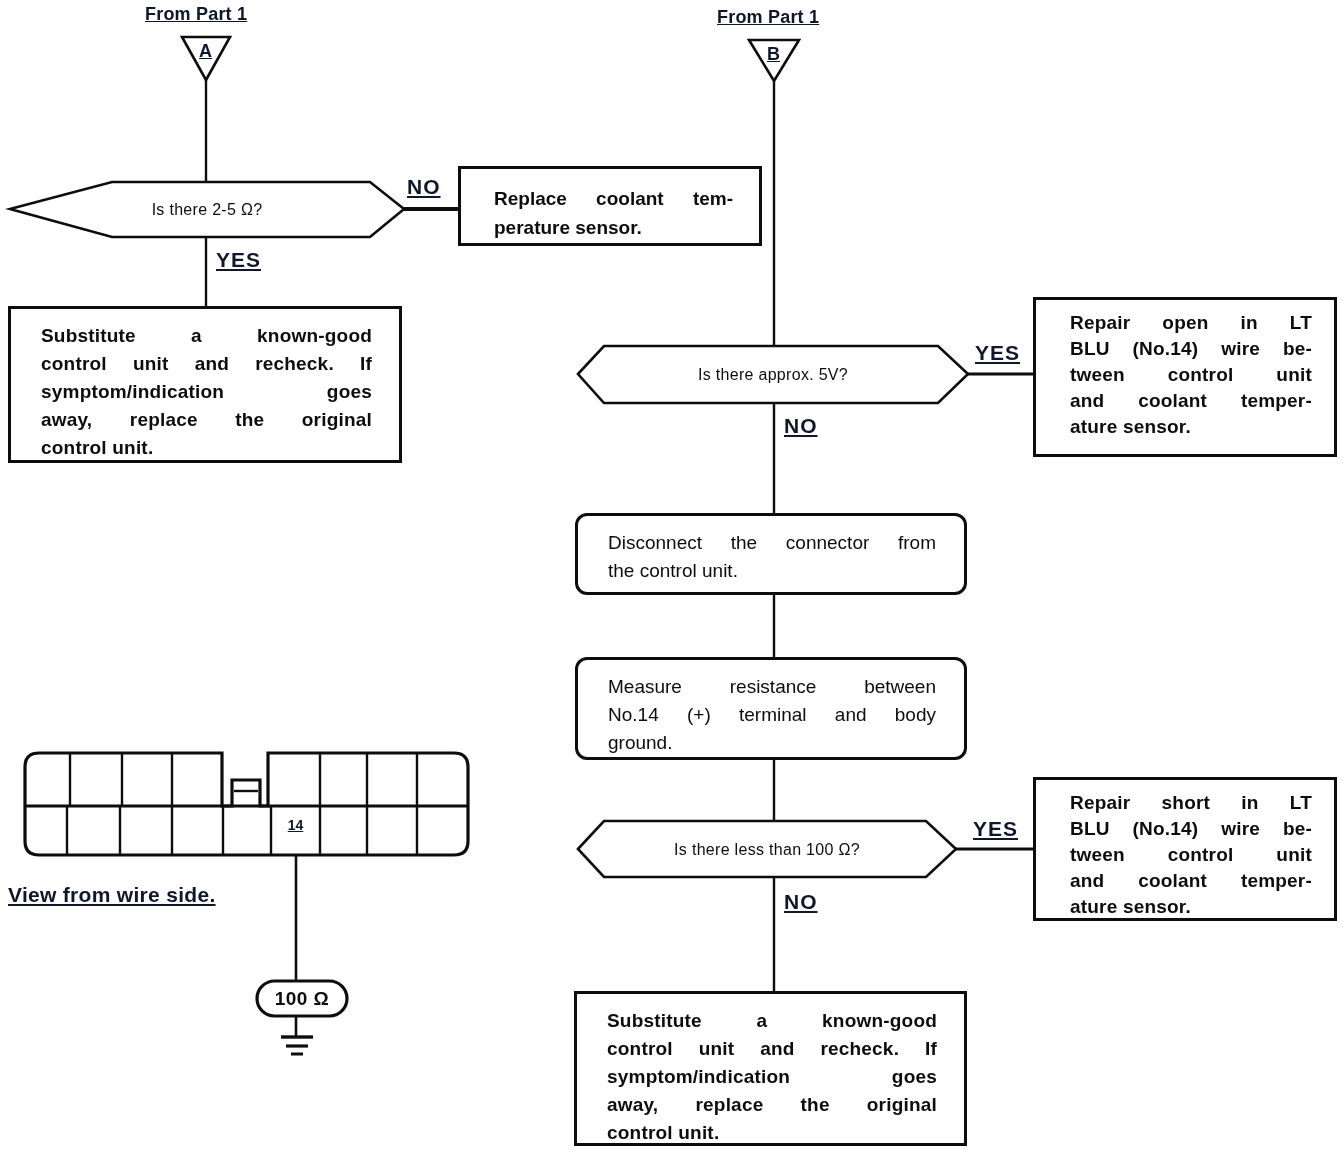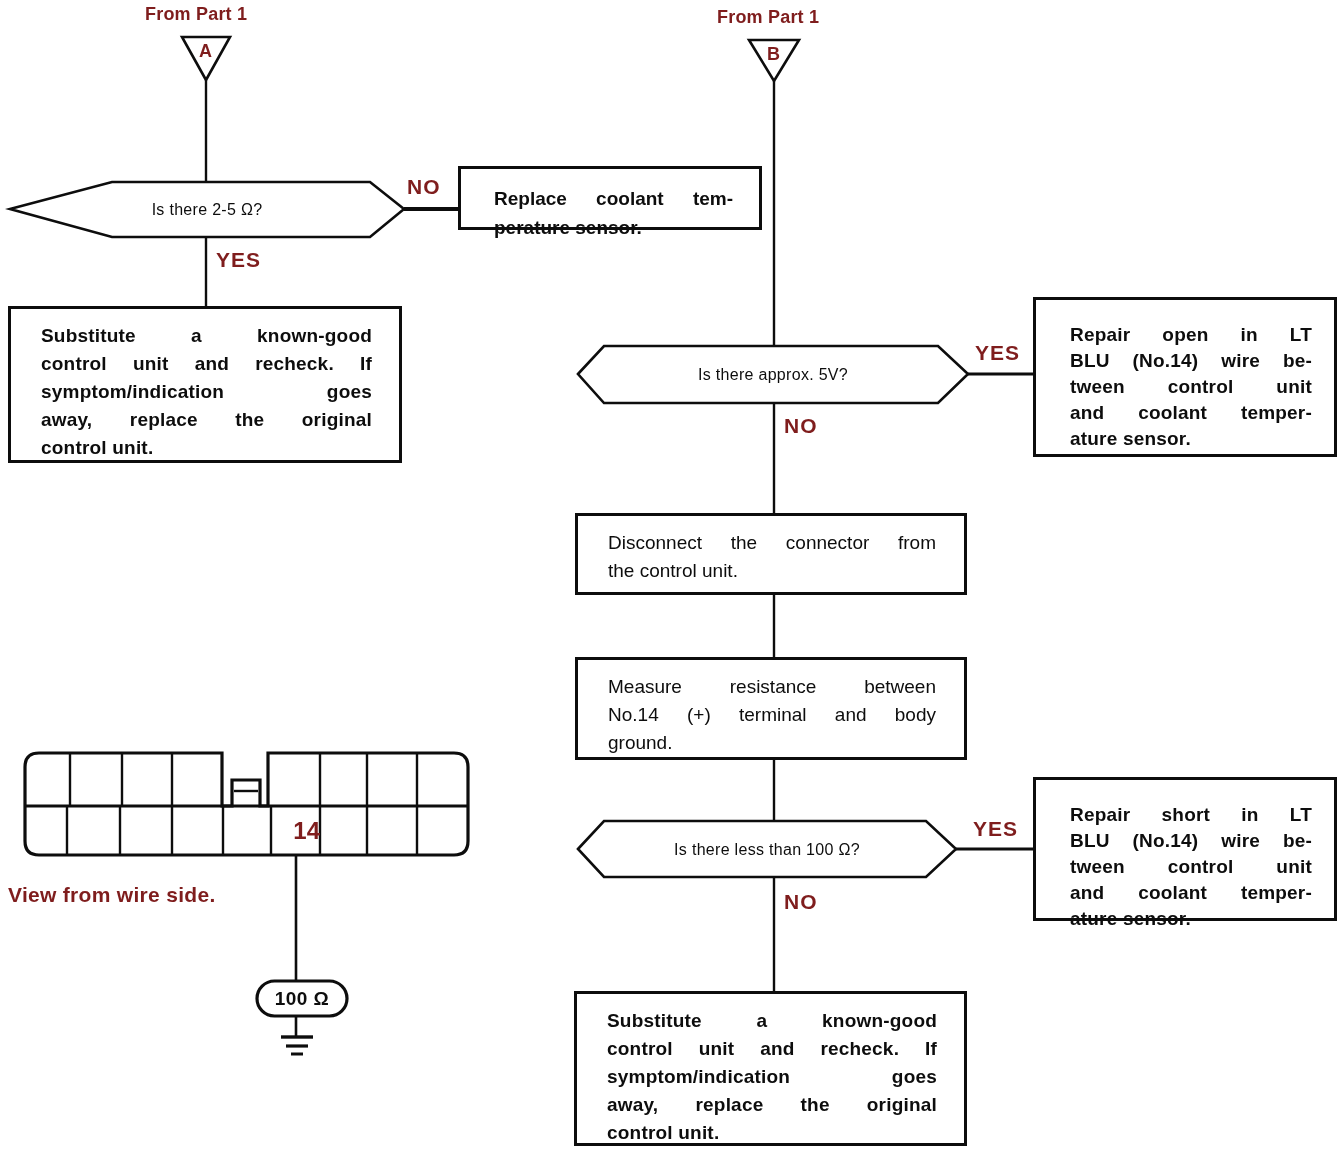--- a/index.html
+++ b/index.html
@@ -2,40 +2,40 @@
 <html><head>
 <meta charset="utf-8">
 <style>
   html,body{margin:0;padding:0;background:#ffffff;}
   #canvas{
     position:relative;width:1344px;height:1156px;background:#ffffff;
     font-family:"Liberation Sans",sans-serif;color:#0d0d0d;overflow:hidden;
   }
   #wires{position:absolute;left:0;top:0;}
   .abs{position:absolute;}
-  .lbl{position:absolute;font-weight:700;color:#7f1d1d;white-space:nowrap;}
+  .lbl{position:absolute;font-weight:700;color:#0f172a;white-space:nowrap;text-decoration:underline;}
   .title{font-size:18px;letter-spacing:.2px;}
   .yn{font-size:21px;letter-spacing:1px;}
   .tri-letter{font-size:18px;}
   .hexq{
     position:absolute;display:flex;align-items:center;justify-content:center;
     font-size:16px;font-weight:400;letter-spacing:.3px;white-space:nowrap;
   }
   .box{
     position:absolute;border:3px solid #0d0d0d;background:#ffffff;
     font-size:19px;box-sizing:border-box;
   }
   .bold{font-weight:700;}
   .box .jl{text-align:justify;text-align-last:justify;}
   .box .jl:last-child{text-align-last:left;}
   .b-replace{padding:15px 26px 0 33px;line-height:29px;}
   .b-sub{padding:13px 27px 0 30px;line-height:28px;letter-spacing:.2px;}
-  .b-repair{padding:22px 22px 0 34px;line-height:26px;letter-spacing:.2px;}
-  .b-plain{padding:13px 28px 0 30px;line-height:28px;font-weight:400;}
-  .pinlbl{font-size:24px;text-align:right;}
+  .b-repair{padding:10px 22px 0 34px;line-height:26px;letter-spacing:.2px;}
+  .b-plain{padding:13px 28px 0 30px;line-height:28px;font-weight:400;border-radius:12px;}
+  .pinlbl{font-size:14px;text-align:center;}
   .pill-lbl{
     position:absolute;display:flex;align-items:center;justify-content:center;
     font-size:19px;font-weight:700;letter-spacing:.5px;
   }
   .caption{font-size:21px;letter-spacing:.3px;}
 </style>
 </head>
 <body>
 
 <div id="canvas">
@@ -92,21 +92,21 @@
     </g>
   </svg>
 
   <div class="lbl title abs" style="left:145px;top:4px;">From Part 1</div>
   <div class="lbl tri-letter abs" style="left:199px;top:41px;">A</div>
 
   <div class="hexq" style="left:10px;top:182px;width:394px;height:55px;">Is there 2-5 Ω?</div>
   <div class="lbl yn abs" style="left:407px;top:175px;">NO</div>
   <div class="lbl yn abs" style="left:216px;top:248px;">YES</div>
 
-  <div class="box bold b-replace" style="left:458px;top:166px;width:304px;height:64px;">
+  <div class="box bold b-replace" style="left:458px;top:166px;width:304px;height:80px;">
       <div class="jl">Replace coolant tem-</div>
       <div class="jl">perature sensor.</div>
     </div>
 
   <div class="box bold b-sub" style="left:8px;top:306px;width:394px;height:157px;">
       <div class="jl">Substitute a known-good</div>
       <div class="jl">control unit and recheck. If</div>
       <div class="jl">symptom/indication goes</div>
       <div class="jl">away, replace the original</div>
       <div class="jl">control unit.</div>

